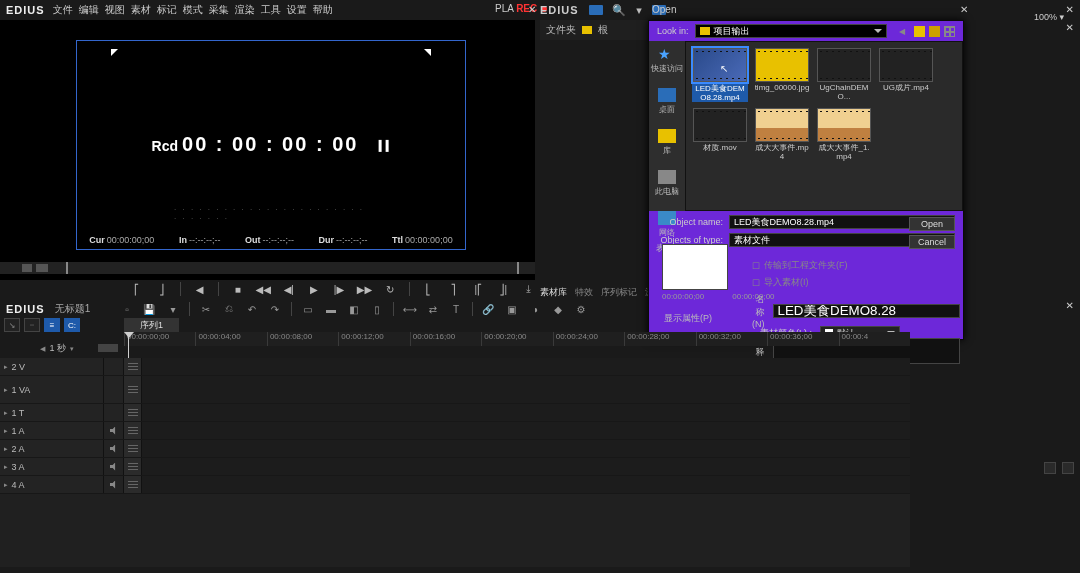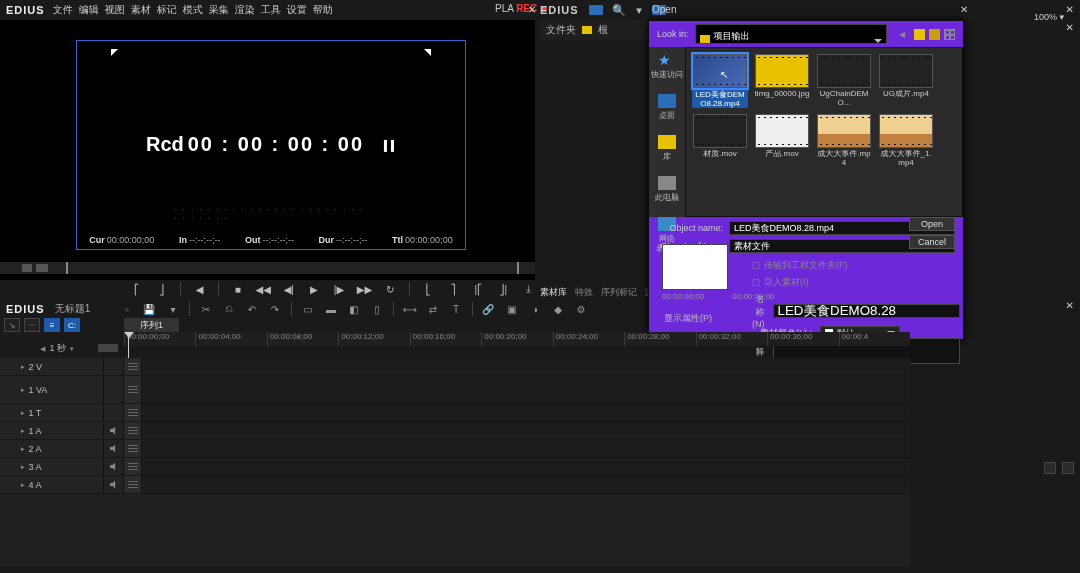--- a/index.html
+++ b/index.html
@@ -20,21 +20,21 @@
 .close-x.top-zoom-panel  { top:22px; right:6px;}
 .close-x.top-open-panel  { top:4px; left:960px;}
 .close-x.timeline-panel  { top:300px; right:6px;}
 
 
 .preview-panel { position: absolute; top: 20px; left: 0; width: 535px; height: 260px; background: #000; }
 .preview-frame { position: absolute; top: 20px; left: 76px; width: 390px; height: 210px; border: 1px solid #3366cc; background: #000; }
 .preview-frame .corner-tl { position:absolute; top:8px; left:34px; width:0; height:0; border-top:7px solid #fff; border-right:7px solid transparent;}
 .preview-frame .corner-tr { position:absolute; top:8px; right:34px; width:0; height:0; border-top:7px solid #fff; border-left:7px solid transparent;}
 .rec-tc { position:absolute; top:50%; left:50%; transform:translate(-50%,-50%); color:#fff; font-size:20px; letter-spacing:2px; font-weight:bold; white-space:nowrap;}
-.rec-tc .rcd { font-size:20px; margin-right:4px; letter-spacing:0;}
+.rec-tc .rcd { font-size:14px; margin-right:4px; letter-spacing:0;}
 .pause-icon { display:inline-block; margin-left:18px; vertical-align:middle;}
 .pause-icon::before, .pause-icon::after { content:""; display:inline-block; width:3px; height:12px; background:#fff; margin:0 2px;}
 .preview-dots { position:absolute; bottom:28px; left:50%; transform:translateX(-50%); color:#666; font-size:8px; letter-spacing:2px;}
 .status-row { position:absolute; bottom:4px; left:0; right:0; display:flex; justify-content:space-around; color:#aaa; font-size:9px;}
 .status-row span b { color:#ddd; margin-right:2px;}
 
 
 .scrubber { position:absolute; top:262px; left:0; width:535px; height:12px; background:#222;}
 .scrubber .seg { position:absolute; top:2px; height:8px; background:#555;}
 .scrubber .seg.a { left:22px; width:10px;}
@@ -58,21 +58,21 @@
 .zoom { position:absolute; top:12px; right:16px; font-size:9px; color:#ccc;margin-left:24px;}
 
 
 .bin-panel { position:absolute; top:20px; left:540px; width:110px; height:20px; color:#bbb; font-size:10px; padding:3px 6px; background:#1f1f1f; display:flex; align-items:center; gap:6px;}
 
 
 .open-title { position:absolute; top:4px; left:652px; font-size:10px; color:#ccc;}
 .dialog { position:absolute; top:20px; left:648px; width:316px; height:320px; background:#6d28d9; border:1px solid #0a0a0a; box-shadow:0 0 8px #000;}
 .dlg-row { display:flex; align-items:center; padding:3px 8px; gap:6px; font-size:9px;}
 .lookin-label { color:#ccc;}
-.lookin-combo { flex:1; height:20px; background:#000; border:1px solid #444; display:flex; align-items:flex-end; padding:0 4px;}
+.lookin-combo { flex:1; height:14px; background:#000; border:1px solid #444; display:flex; align-items:center; padding:0 4px;}
 .lookin-combo .folder-y { width:10px; height:8px; background:#e8c100; margin-right:4px;}
 .lookin-combo .txt { flex:1; color:#fff; font-size:9px;}
 .triangle-down { width:0; height:0; border-top:4px solid #bbb; border-left:4px solid transparent; border-right:4px solid transparent; display:inline-block;}
 .dlg-toolbar { display:flex; gap:4px; margin-left:6px;}
 .dlg-toolbar .ic { width:11px; height:11px; display:inline-block;}
 .ic.back::before{content:"◀"; color:#888; font-size:8px;}
 .ic.fldy{ background:#e8c100;}
 .ic.fldy2{ background:#cca000;}
 .ic.grid{ background:linear-gradient(#888 50%, transparent 50%) 0 0/5px 5px, linear-gradient(90deg,#888 50%, transparent 50%) 0 0/5px 5px;}
 
@@ -142,21 +142,21 @@
 .playhead::before { content:""; position:absolute; top:0; left:-4px; width:0; height:0; border-top:6px solid #cfcfcf; border-left:5px solid transparent; border-right:5px solid transparent;}
 .scale-sel { position:absolute; top:342px; left:40px; display:flex; align-items:center; gap:4px; font-size:9px; color:#bbb;}
 .scale-sel .tri-l { font-size:7px; color:#888;}
 .scale-sel .tri-r { font-size:7px; color:#888;}
 .scale-thumb { position:absolute; top:344px; left:98px; width:20px; height:8px; background:#444;}
 
 
 .tracks { position:absolute; top:358px; left:0; right:170px; bottom:6px; background:#202020;}
 .track { height:18px; display:flex; border-bottom:1px solid #171717;}
 .track.big { height:28px;}
-.track .hdr { width:104px; background:#232323; display:flex; align-items:center; padding:0 21px; gap:4px; font-size:9px; color:#bbb; border-right:1px solid #111;}
+.track .hdr { width:104px; background:#232323; display:flex; align-items:center; padding:0 4px; gap:4px; font-size:9px; color:#bbb; border-right:1px solid #111;}
 .track .hdr .exp { color:#888; font-size:7px; cursor:pointer;}
 .track .ctrl { width:20px; background:#232323; display:flex; align-items:center; justify-content:center; border-right:1px solid #111;}
 .track .patch { width:18px; background:#2b2b2b; border-right:1px solid #111; display:flex; align-items:center; justify-content:center;}
 .patch .bars { width:10px; height:8px; background:repeating-linear-gradient(#666 0 1px, transparent 1px 3px);}
 .track .lane { flex:1; background:#1c1c1c;}
 .speaker { width:8px; height:8px; background:#888; clip-path: polygon(0 30%, 40% 30%, 70% 0, 70% 100%, 40% 70%, 0 70%);}
 
 
 .info-panel { position:absolute; top:462px; right:6px; width:160px; height:12px; display:flex; gap:6px; justify-content:flex-end;}
 .info-panel .ib { width:12px; height:12px; background:#2a2a2a; border:1px solid #444;}
@@ -315,27 +315,20 @@
             <div class="sprocket bot"></div>
           </div>
           <div class="fname">UG成片.mp4</div>
         </div>
         <div class="file">
           <div class="thumb video-dark">
             <div class="sprocket top"></div>
             <div class="sprocket bot"></div>
           </div>
           <div class="fname">材质.mov</div>
-        </div>
-        <div class="file">
-          <div class="thumb white">
-            <div class="sprocket top"></div>
-            <div class="sprocket bot"></div>
-          </div>
-          <div class="fname">产品.mov</div>
         </div>
         <div class="file">
           <div class="thumb building">
             <div class="sprocket top"></div>
             <div class="sprocket bot"></div>
           </div>
           <div class="fname">成大大事件.mp4</div>
         </div>
         <div class="file">
           <div class="thumb building">

